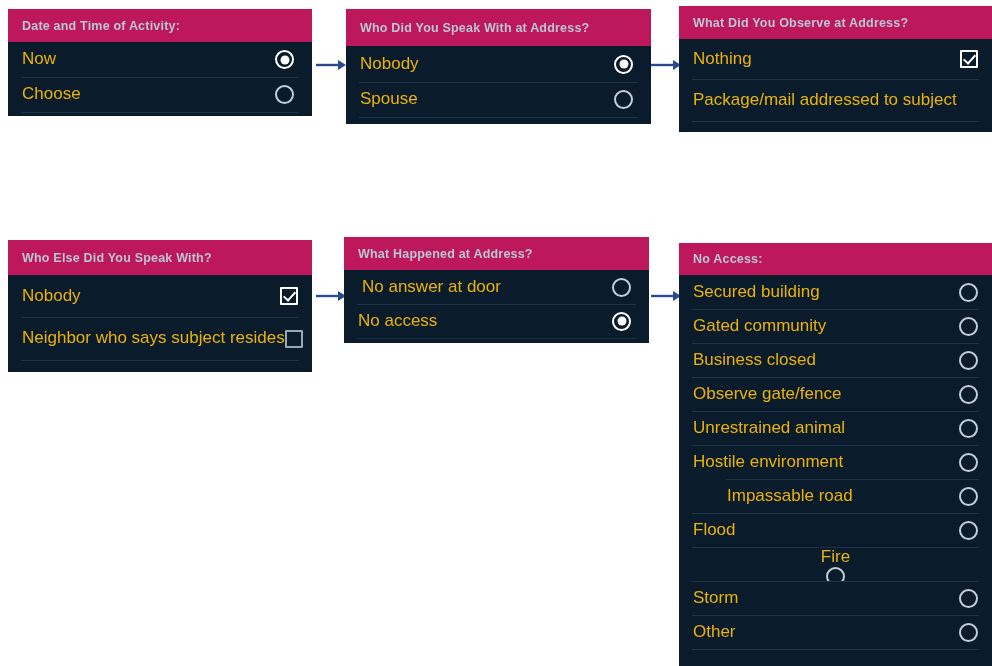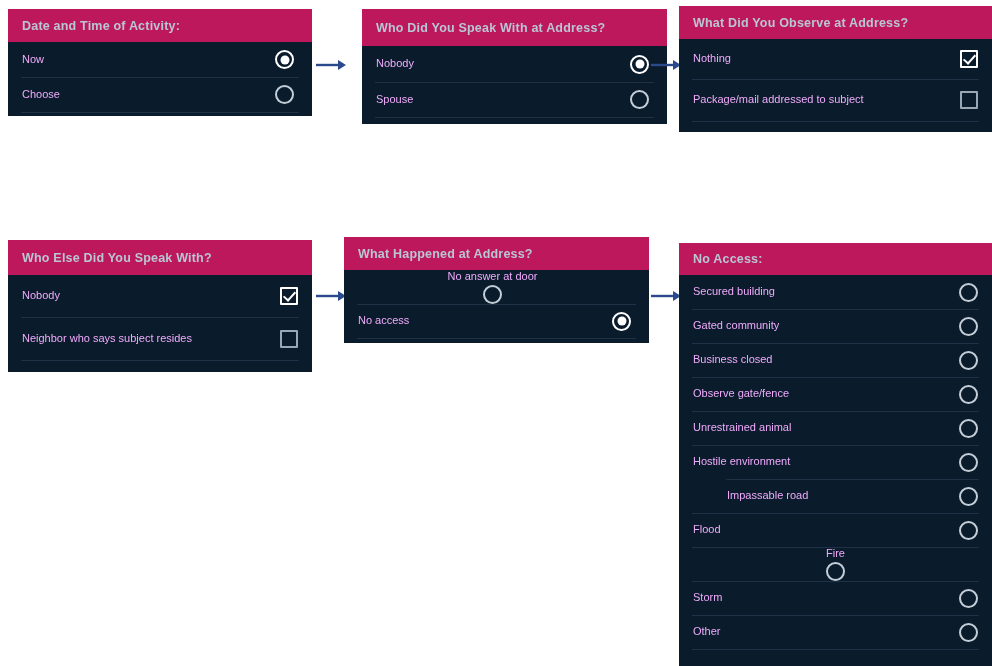--- a/index.html
+++ b/index.html
@@ -59,22 +59,22 @@
   .opt-row.sep-top::before {
     content: "";
     position: absolute;
     left: 13px;
     right: 13px;
     top: 0;
     height: 1px;
     background: #1d3247;
   }
   .opt-label {
-    color: #f0abfc;
-    font-size: 11px;
+    color: #eab308;
+    font-size: 17px;
     line-height: 1.2;
     white-space: nowrap;
   }
 
   
   .ctrl {
     flex: 0 0 auto;
     display: flex;
     align-items: center;
     justify-content: center;
@@ -155,21 +155,21 @@
       </div>
       <div class="opt-row sep-top" style="height:4px;"></div>
     </div>
   </div>
 
   <svg class="arrow" style="left:316px; top:59px;" width="30" height="12" viewBox="0 0 30 12">
     <line x1="0" y1="6" x2="22" y2="6" stroke="#2b4a8b" stroke-width="2.4"></line>
     <polygon points="22,1 30,6 22,11" fill="#2b4a8b"></polygon>
   </svg>
 
-  <div class="card" style="left:362px; top:9px; width:305px; height:115px;">
+  <div class="card" style="left:346px; top:9px; width:305px; height:115px;">
     <div class="card-header" style="height:37px; padding:0 14px;">
       <span>Who Did You Speak With at Address?</span>
     </div>
     <div class="card-body">
       <div class="opt-row" style="height:36px; padding:0 18px 0 14px;">
         <span class="opt-label">Nobody</span>
         <span class="ctrl">
             <span class="radio checked"></span>
           </span>
       </div>
@@ -233,21 +233,21 @@
   <svg class="arrow" style="left:316px; top:290px;" width="30" height="12" viewBox="0 0 30 12">
     <line x1="0" y1="6" x2="22" y2="6" stroke="#2b4a8b" stroke-width="2.4"></line>
     <polygon points="22,1 30,6 22,11" fill="#2b4a8b"></polygon>
   </svg>
 
   <div class="card" style="left:344px; top:237px; width:305px; height:106px;">
     <div class="card-header" style="height:33px; padding:0 14px;">
       <span>What Happened at Address?</span>
     </div>
     <div class="card-body">
-      <div class="opt-row" style="height:34px; padding:0 18px 0 10px;flex-direction:column;">
+      <div class="opt-row" style="height:34px; padding:0 18px 0 18px;">
         <span class="opt-label">No answer at door</span>
         <span class="ctrl">
             <span class="radio"></span>
           </span>
       </div>
       <div class="opt-row" style="height:34px; padding:0 18px 0 14px;">
         <span class="opt-label">No access</span>
         <span class="ctrl">
             <span class="radio checked"></span>
           </span>

